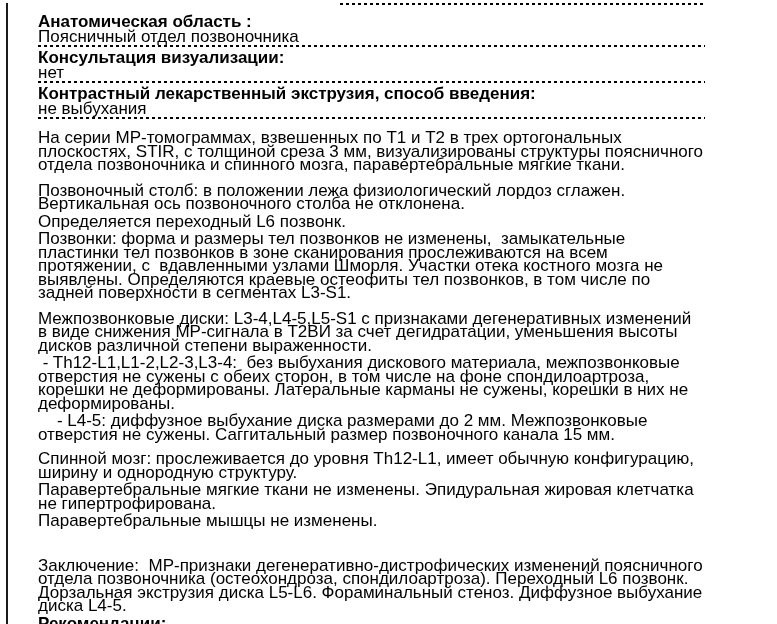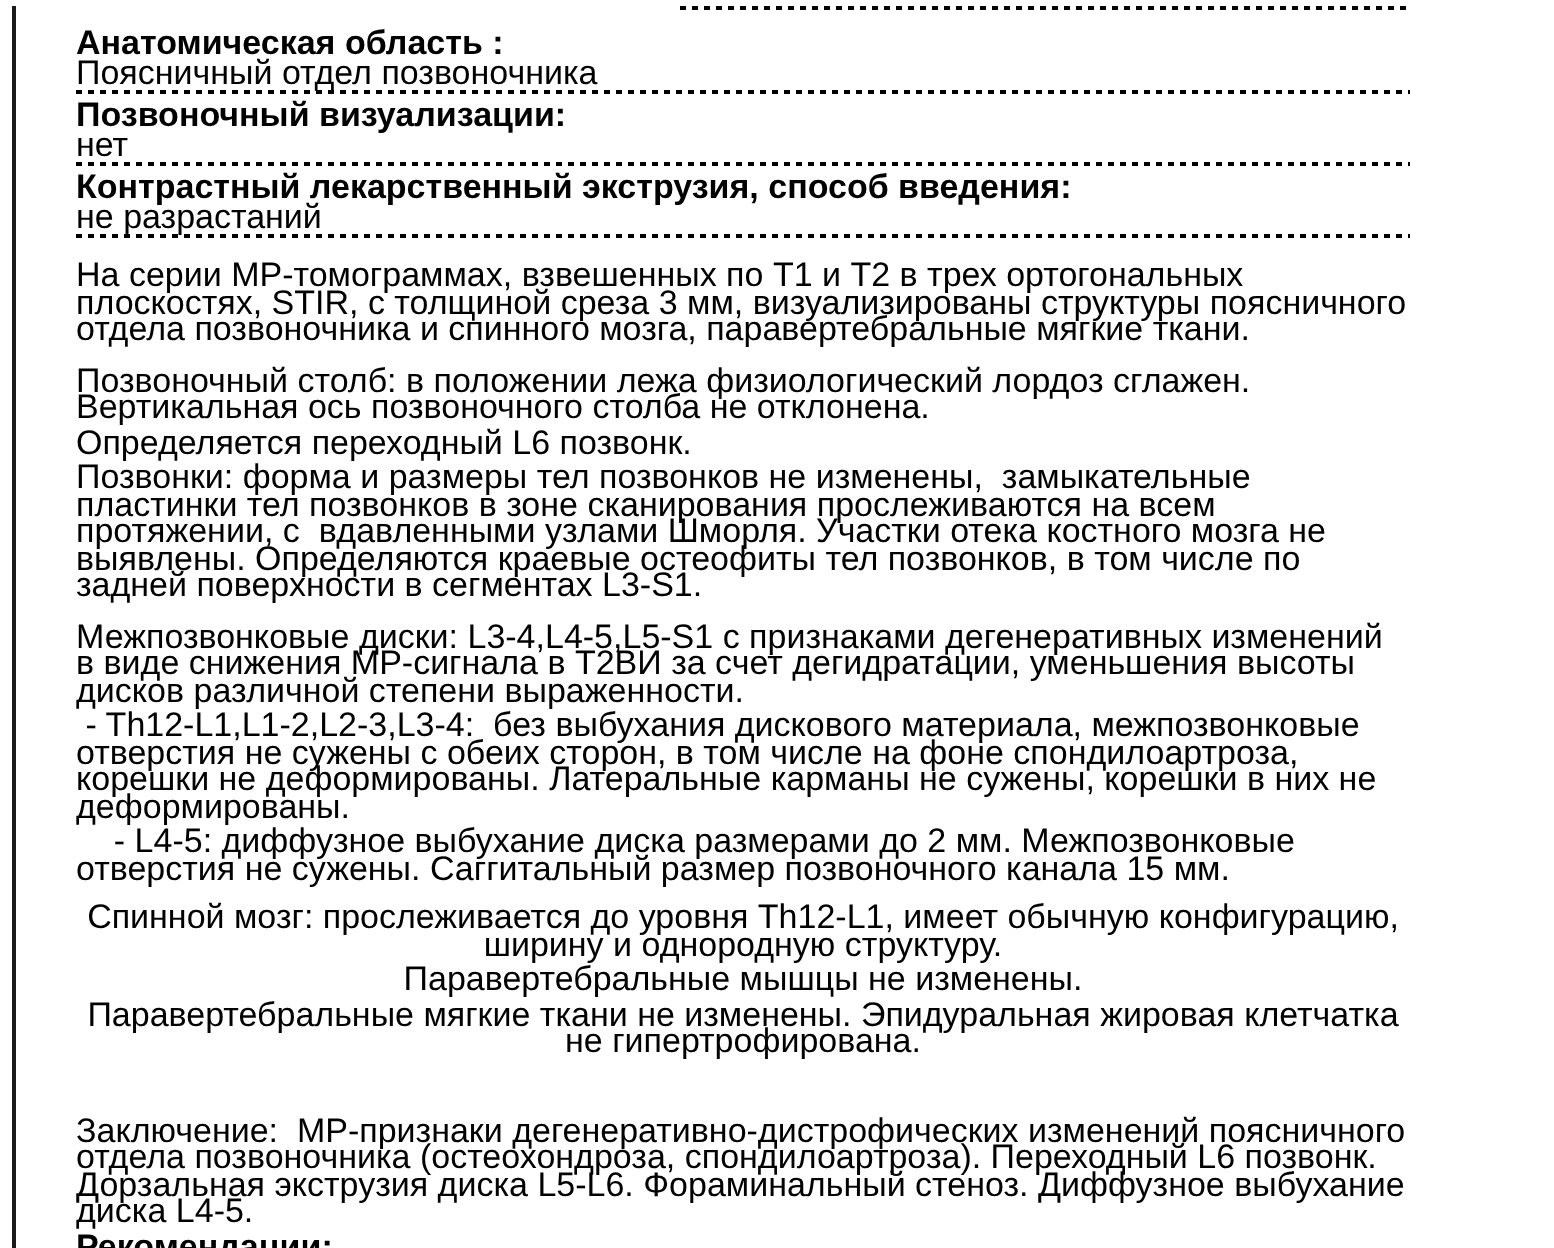--- a/index.html
+++ b/index.html
@@ -28,21 +28,21 @@
   .top-dash { margin-top: 3px; margin-left: 302px; width: 365px; }
   .fields { margin-top: 9px; }
   .field-label { font-weight: bold; line-height: 15px; white-space: pre-wrap; }
   .field-value { line-height: 15px; white-space: pre-wrap; }
   .field .dash { margin-top: 1px; margin-bottom: 3px; }
   .report { margin-top: 12px; }
   .report p { margin: 0 0 4px 0; white-space: pre-wrap; }
   .group-1 { margin-bottom: 12px; }
   .group-2 { margin-bottom: 12px; }
   .group-3 { margin-bottom: 11px; }
-  .group-4 { margin-bottom: 9px; text-align: center; }
+  .group-4 { margin-bottom: 9px; }
   .group-5 { margin-bottom: 0; margin-top: 31px; }
   .group-5 p { margin-bottom: 0; }
   .footer-field { margin-top: 4px; }
   .footer-field .field-label, .footer-field .field-value { line-height: 14px; }
 </style>
 </head>
 <body>
 
 <div class="page">
   <div class="left-rule"></div>
@@ -53,28 +53,28 @@
 
     <div class="fields">
 
       <div class="field">
         <div class="field-label">Анатомическая область :</div>
         <div class="field-value">Поясничный отдел позвоночника</div>
         <div class="dash"></div>
       </div>
 
       <div class="field">
-        <div class="field-label">Позвоночный визуализации:</div>
+        <div class="field-label">Консультация визуализации:</div>
         <div class="field-value">нет</div>
         <div class="dash"></div>
       </div>
 
       <div class="field">
         <div class="field-label">Контрастный лекарственный экструзия, способ введения:</div>
-        <div class="field-value">не разрастаний</div>
+        <div class="field-value">не выбухания</div>
         <div class="dash"></div>
       </div>
 
     </div>
 
     <div class="report">
 
       <div class="group group-1">
         <p>На серии МР-томограммах, взвешенных по Т1 и Т2 в трех ортогональных плоскостях, STIR, с толщиной среза 3 мм, визуализированы структуры поясничного отдела позвоночника и спинного мозга, паравертебральные мягкие ткани.</p>
       </div>
@@ -86,22 +86,22 @@
       </div>
 
       <div class="group group-3">
         <p>Межпозвонковые диски: L3-4,L4-5,L5-S1 с признаками дегенеративных изменений в виде снижения МР-сигнала в Т2ВИ за счет дегидратации, уменьшения высоты дисков различной степени выраженности.</p>
         <p> - Th12-L1,L1-2,L2-3,L3-4:  без выбухания дискового материала, межпозвонковые отверстия не сужены с обеих сторон, в том числе на фоне спондилоартроза, корешки не деформированы. Латеральные карманы не сужены, корешки в них не деформированы.</p>
         <p>    - L4-5: диффузное выбухание диска размерами до 2 мм. Межпозвонковые отверстия не сужены. Саггитальный размер позвоночного канала 15 мм.</p>
       </div>
 
       <div class="group group-4">
         <p>Спинной мозг: прослеживается до уровня Th12-L1, имеет обычную конфигурацию, ширину и однородную структуру.</p>
+        <p>Паравертебральные мягкие ткани не изменены. Эпидуральная жировая клетчатка не гипертрофирована.</p>
         <p>Паравертебральные мышцы не изменены.</p>
-        <p>Паравертебральные мягкие ткани не изменены. Эпидуральная жировая клетчатка не гипертрофирована.</p>
       </div>
 
       <div class="group group-5">
         <p>Заключение:  МР-признаки дегенеративно-дистрофических изменений поясничного отдела позвоночника (остеохондроза, спондилоартроза). Переходный L6 позвонк. Дорзальная экструзия диска L5-L6. Фораминальный стеноз. Диффузное выбухание диска L4-5.</p>
       </div>
 
     </div>
 
     <div class="field footer-field">
       <div class="field-label">Рекомендации:</div>

